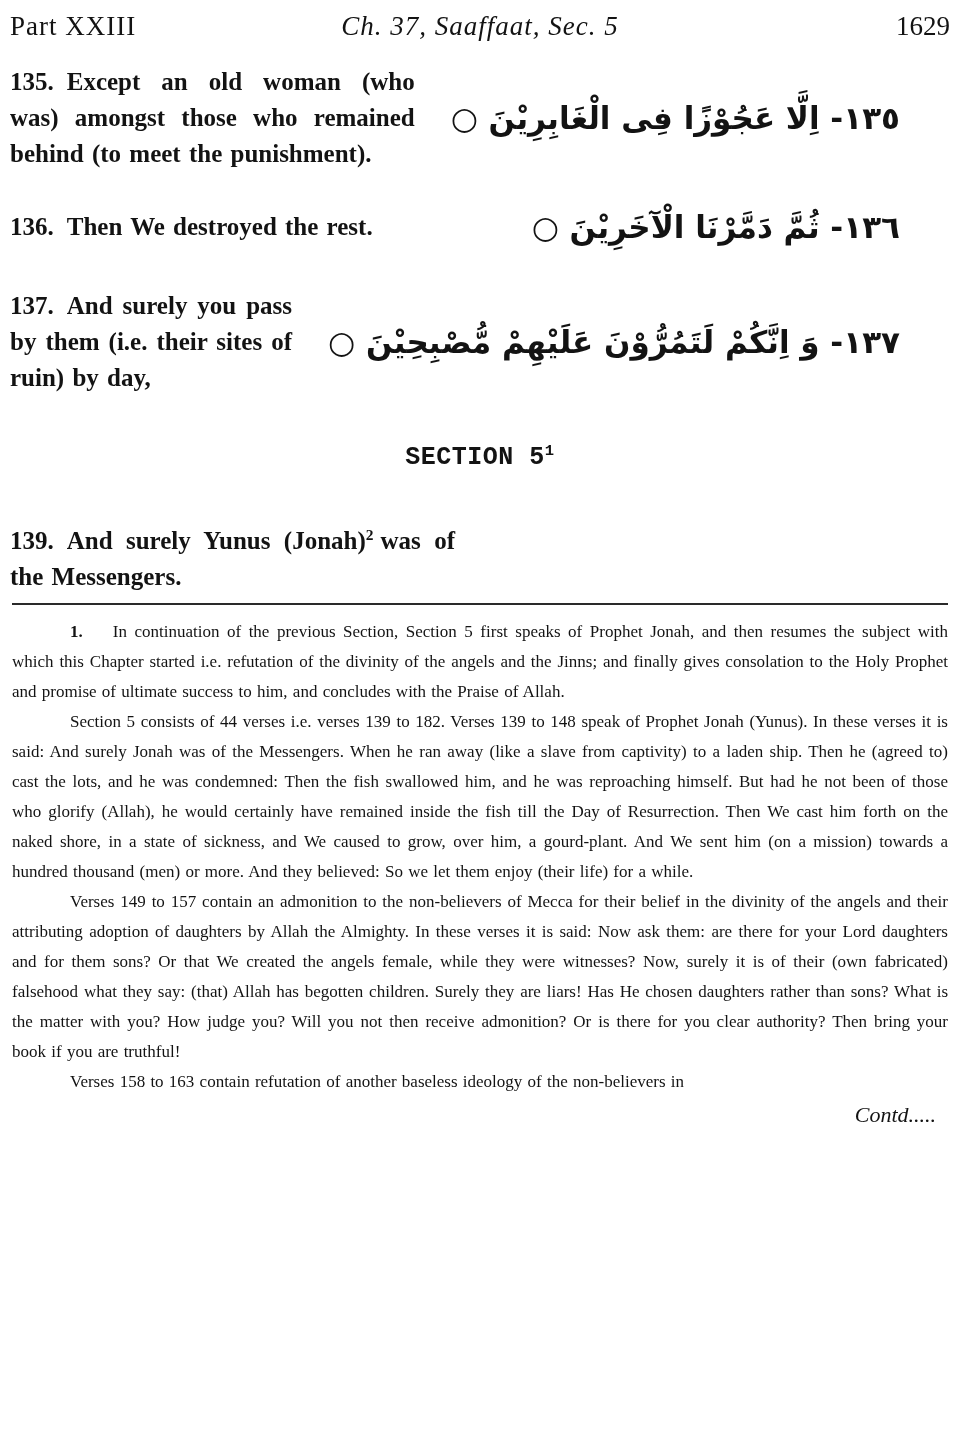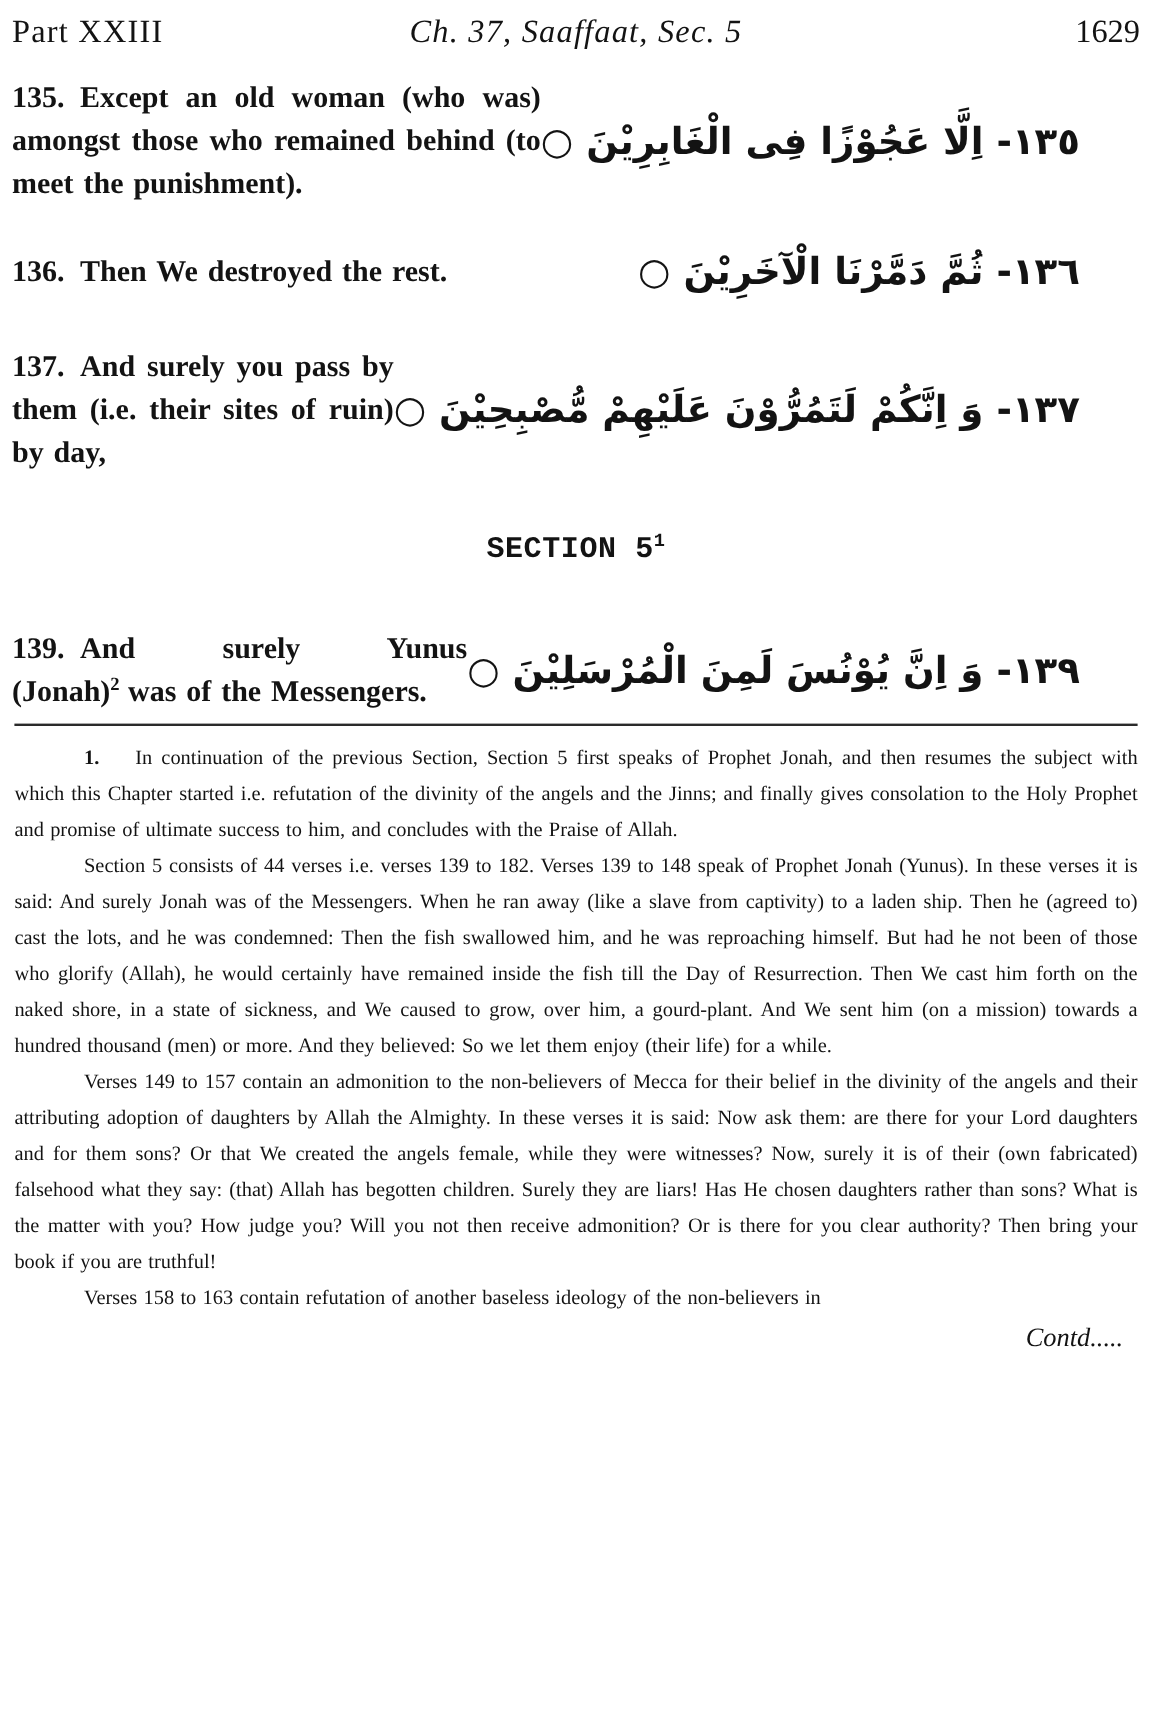--- a/index.html
+++ b/index.html
@@ -29,20 +29,21 @@
   .hdr-left  { width: 250px; text-align: left; letter-spacing: 1px; }
   .hdr-center{ flex: 1; text-align: center; font-style: italic; letter-spacing: 1px; }
   .hdr-right { width: 250px; text-align: right; }
 
   
   .verses { padding-top: 22px; }
   .v-row {
     display: flex;
     align-items: center;
     position: relative;
+    gap: 36px;
   }
   .v-en {
     width: 445px;
     font-weight: bold;
     font-size: 25px;
     line-height: 36px;
     text-align: justify;
     text-align-last: left;
     word-spacing: 2px;
   }
@@ -156,21 +157,20 @@
 
 
     <div class="section-hdg">
       <span>SECTION 5</span><sup>1</sup>
     </div>
 
     <div class="v-row row-139">
       <div class="v-en">
         <span class="v-num">139.</span><span>And surely Yunus (Jonah)</span><sup>2</sup><span class="tail">was of the Messengers.</span>
       </div>
-      <div class="v-ar" dir="rtl">١٣٩- وَ اِنَّ يُوْنُسَ لَمِنَ الْمُرْسَلِيْنَ ○</div>
     </div>
 
   </div>
 
   <hr class="rule">
 
   <div class="fn">
     <p>
       <span class="fn-marker">1.</span><span>In continuation of the previous Section, Section 5 first speaks of Prophet Jonah, and then resumes the subject with which this Chapter started i.e. refutation of the divinity of the angels and the Jinns; and finally gives consolation to the Holy Prophet and promise of ultimate success to him, and concludes with the Praise of Allah.</span>
     </p>

